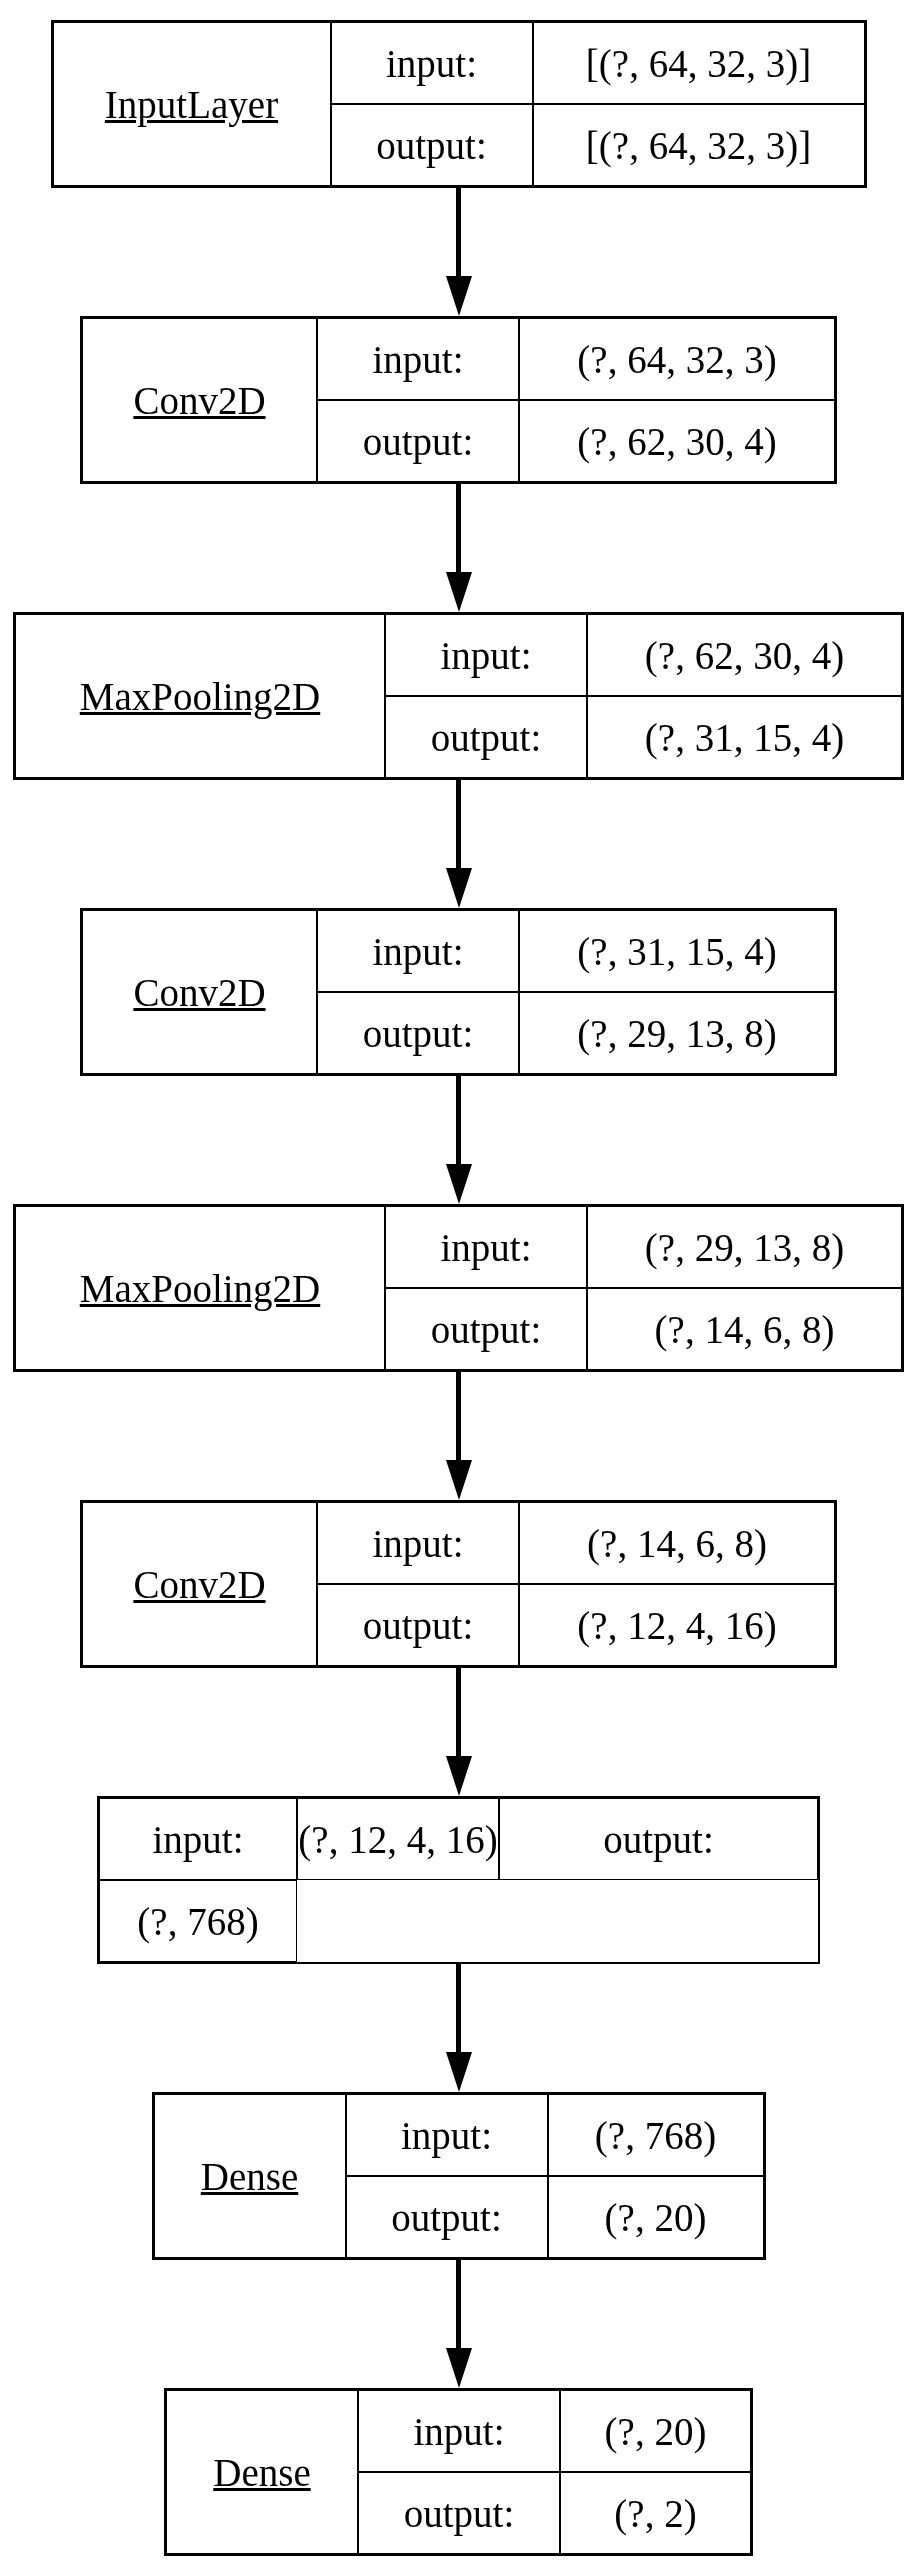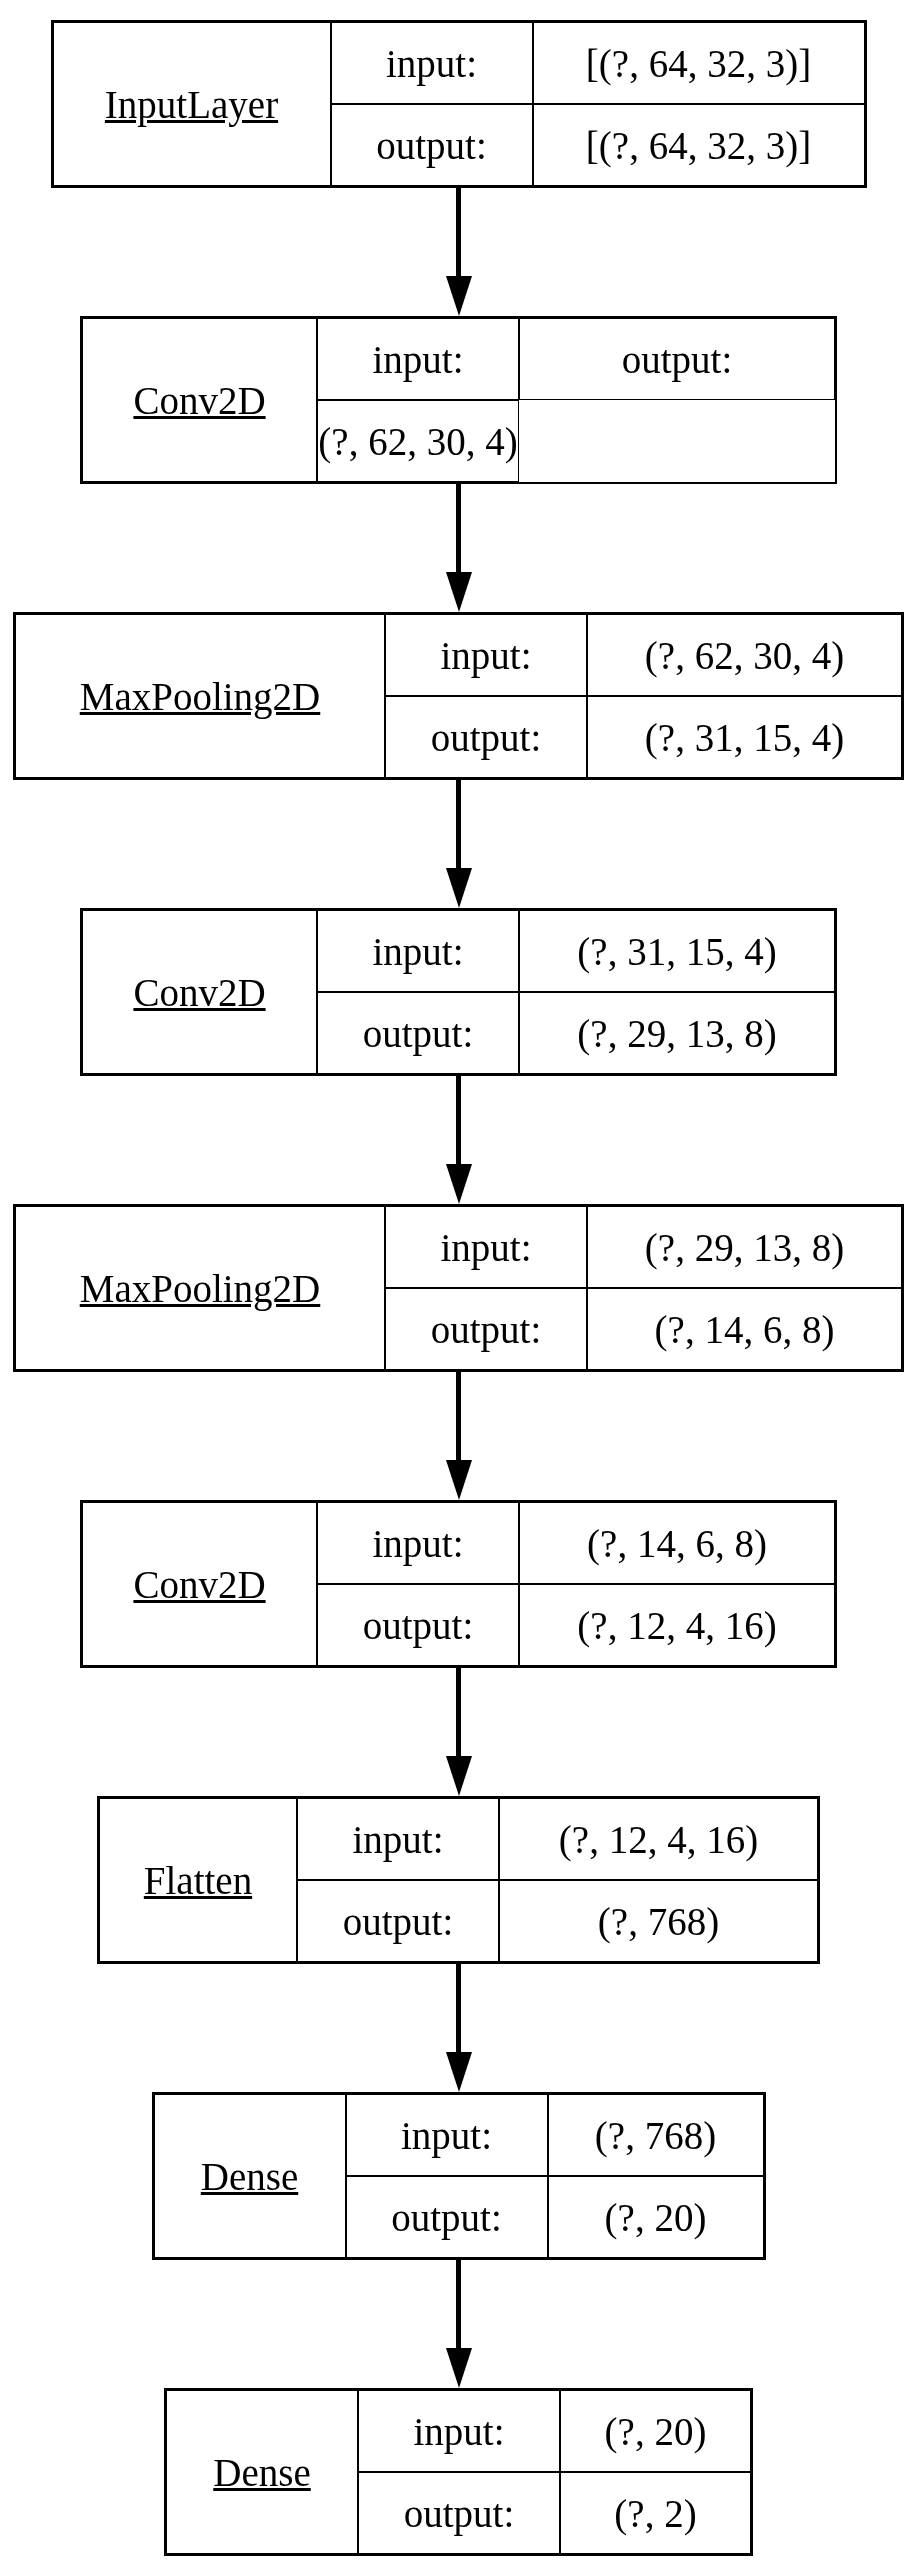--- a/index.html
+++ b/index.html
@@ -87,20 +87,21 @@
   </div>
 
   <div class="arrow">
     <div class="arrow-line"></div>
     <div class="arrow-head"></div>
   </div>
 
   <div class="node" style="width:757px; --c1:235px;">
     <div class="cell name">Conv2D</div>
     <div class="cell label">input:</div>
+    <div class="cell value">(?, 64, 32, 3)</div>
     <div class="cell label">output:</div>
     <div class="cell value">(?, 62, 30, 4)</div>
   </div>
 
   <div class="arrow">
     <div class="arrow-line"></div>
     <div class="arrow-head"></div>
   </div>
 
   <div class="node" style="width:891px; --c1:370px;">
@@ -149,21 +150,20 @@
     <div class="cell label">output:</div>
     <div class="cell value">(?, 12, 4, 16)</div>
   </div>
 
   <div class="arrow">
     <div class="arrow-line"></div>
     <div class="arrow-head"></div>
   </div>
 
   <div class="node" style="width:723px; --c1:198px;">
-    <div class="cell name">Flatten</div>
     <div class="cell label">input:</div>
     <div class="cell value">(?, 12, 4, 16)</div>
     <div class="cell label">output:</div>
     <div class="cell value">(?, 768)</div>
   </div>
 
   <div class="arrow">
     <div class="arrow-line"></div>
     <div class="arrow-head"></div>
   </div>

